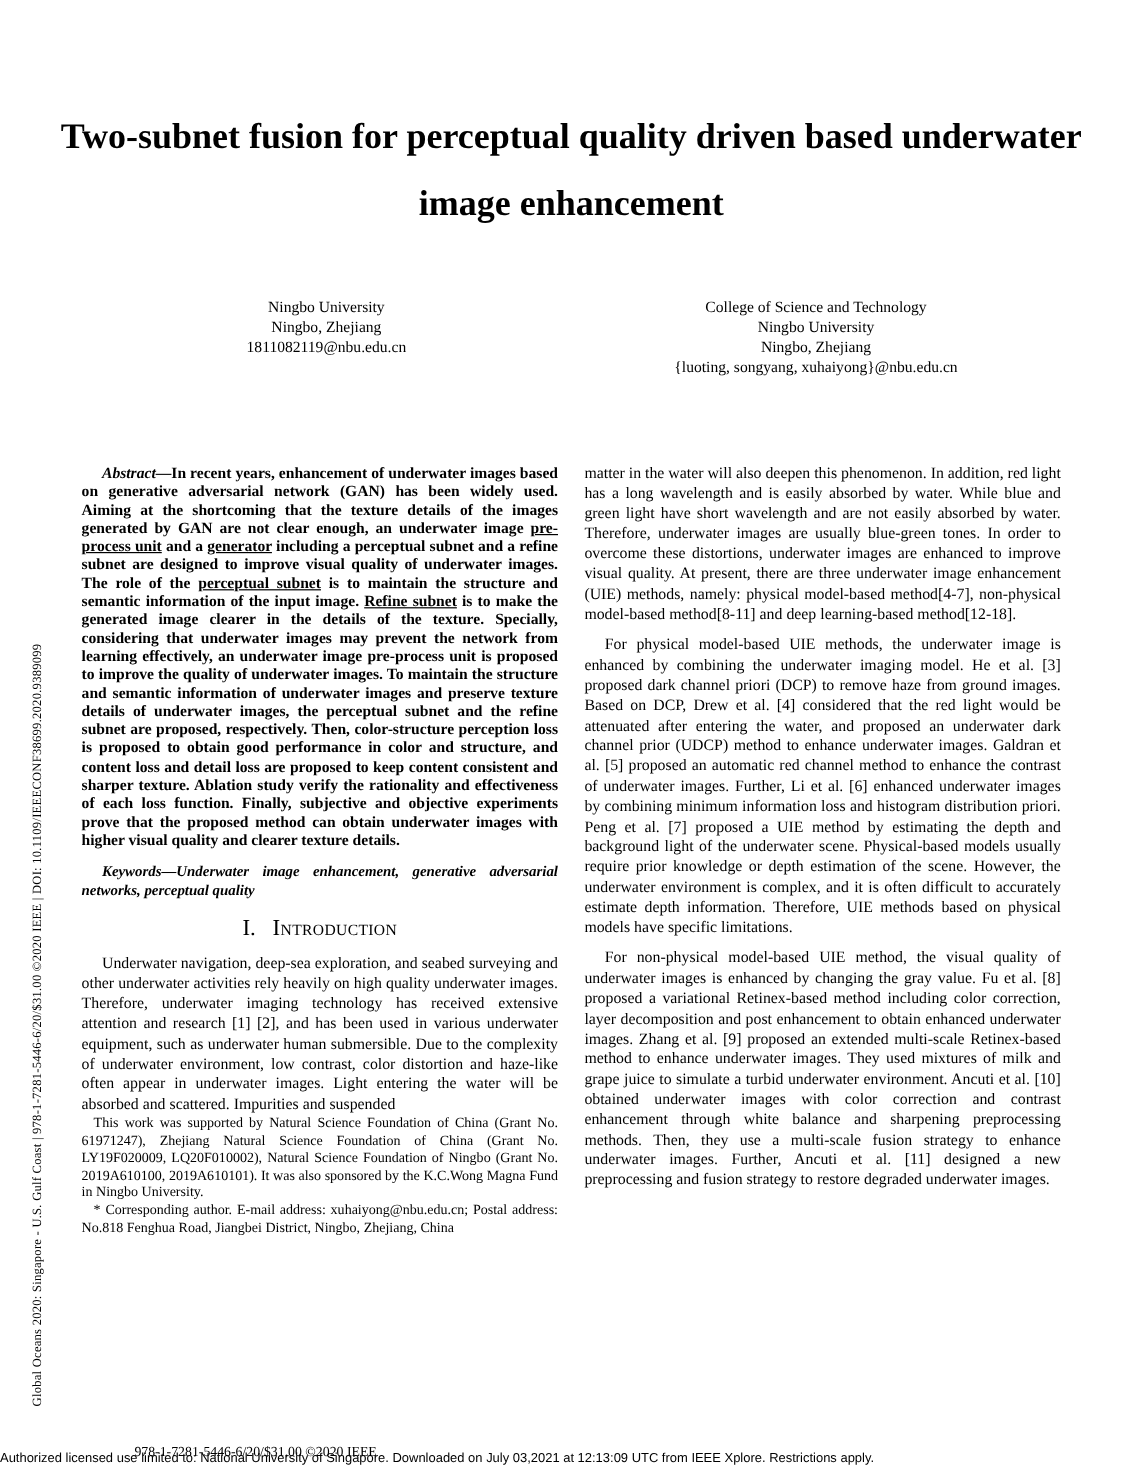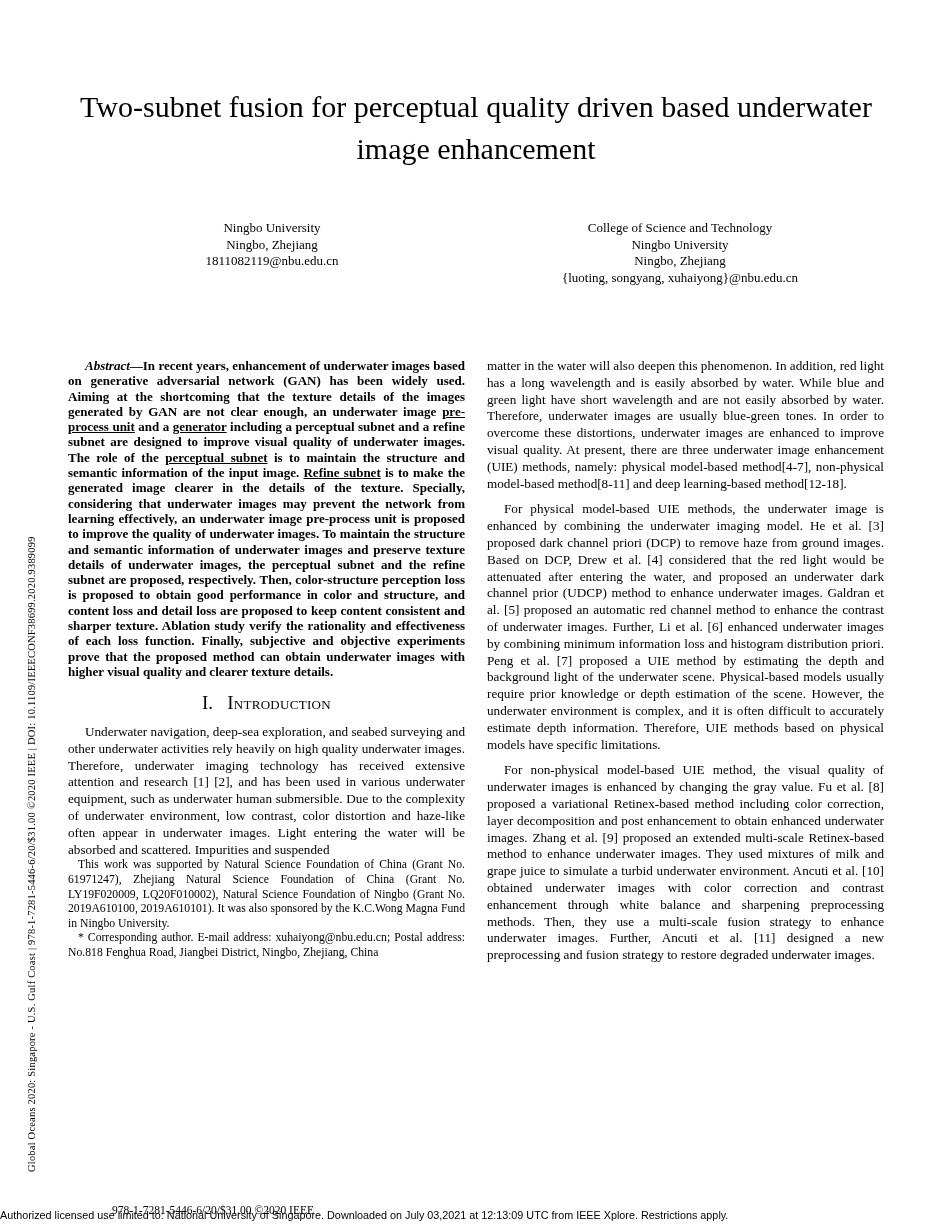--- a/index.html
+++ b/index.html
@@ -23,22 +23,22 @@
     font-size: 10.5px;
     letter-spacing: 0.2px;
     white-space: nowrap;
     color: #000;
   }
   .title {
     margin: 86px auto 0;
     width: 860px;
     text-align: center;
     font-size: 30px;
-    font-weight: 400;
-    line-height: 42px;
+    font-weight: 700;
+    line-height: 56px;
   }
   .authors {
     display: flex;
     margin: 50px 68px 0;
   }
   .author-block {
     flex: 1;
     text-align: center;
     font-size: 13px;
     line-height: 16.5px;
@@ -130,20 +130,21 @@
       <div class="author-line">Ningbo, Zhejiang</div>
       <div class="author-line">{luoting, songyang, xuhaiyong}@nbu.edu.cn</div>
     </div>
   </div>
 
   <div class="columns">
 
     <div class="col">
       <p class="abstract"><span class="abstract-label">Abstract</span><span><span>—In recent years, enhancement of underwater images based on generative adversarial network (GAN) has been widely used. Aiming at the shortcoming that the texture details of the images generated by GAN are not clear enough, an underwater image </span><span class="u">pre-process unit</span><span> and a </span><span class="u">generator</span><span> including a perceptual subnet and a refine subnet are designed to improve visual quality of underwater images. The role of the </span><span class="u">perceptual subnet</span><span> is to maintain the structure and semantic information of the input image. </span><span class="u">Refine subnet</span><span> is to make the generated image clearer in the details of the texture. Specially, considering that underwater images may prevent the network from learning effectively, an underwater image pre-process unit is proposed to improve the quality of underwater images. To maintain the structure and semantic information of underwater images and preserve texture details of underwater images, the perceptual subnet and the refine subnet are proposed, respectively. Then, color-structure perception loss is proposed to obtain good performance in color and structure, and content loss and detail loss are proposed to keep content consistent and sharper texture. Ablation study verify the rationality and effectiveness of each loss function. Finally, subjective and objective experiments prove that the proposed method can obtain underwater images with higher visual quality and clearer texture details.</span></span></p>
 
+      <p class="keywords"><span>Keywords</span><span>—Underwater image enhancement, generative adversarial networks, perceptual quality</span></p>
 
       <h2 class="section-heading"><span>I.</span><span class="sc">Introduction</span></h2>
 
       <p class="body-para first">Underwater navigation, deep-sea exploration, and seabed surveying and other underwater activities rely heavily on high quality underwater images. Therefore, underwater imaging technology has received extensive attention and research [1] [2], and has been used in various underwater equipment, such as underwater human submersible. Due to the complexity of underwater environment, low contrast, color distortion and haze-like often appear in underwater images. Light entering the water will be absorbed and scattered. Impurities and suspended</p>
 
       <div class="footnote">
         <p>This work was supported by Natural Science Foundation of China (Grant No. 61971247), Zhejiang Natural Science Foundation of China (Grant No. LY19F020009, LQ20F010002), Natural Science Foundation of Ningbo (Grant No. 2019A610100, 2019A610101). It was also sponsored by the K.C.Wong Magna Fund in Ningbo University.</p>
         <p>* Corresponding author. E-mail address: xuhaiyong@nbu.edu.cn; Postal address: No.818 Fenghua Road, Jiangbei District, Ningbo, Zhejiang, China</p>
       </div>
     </div>

